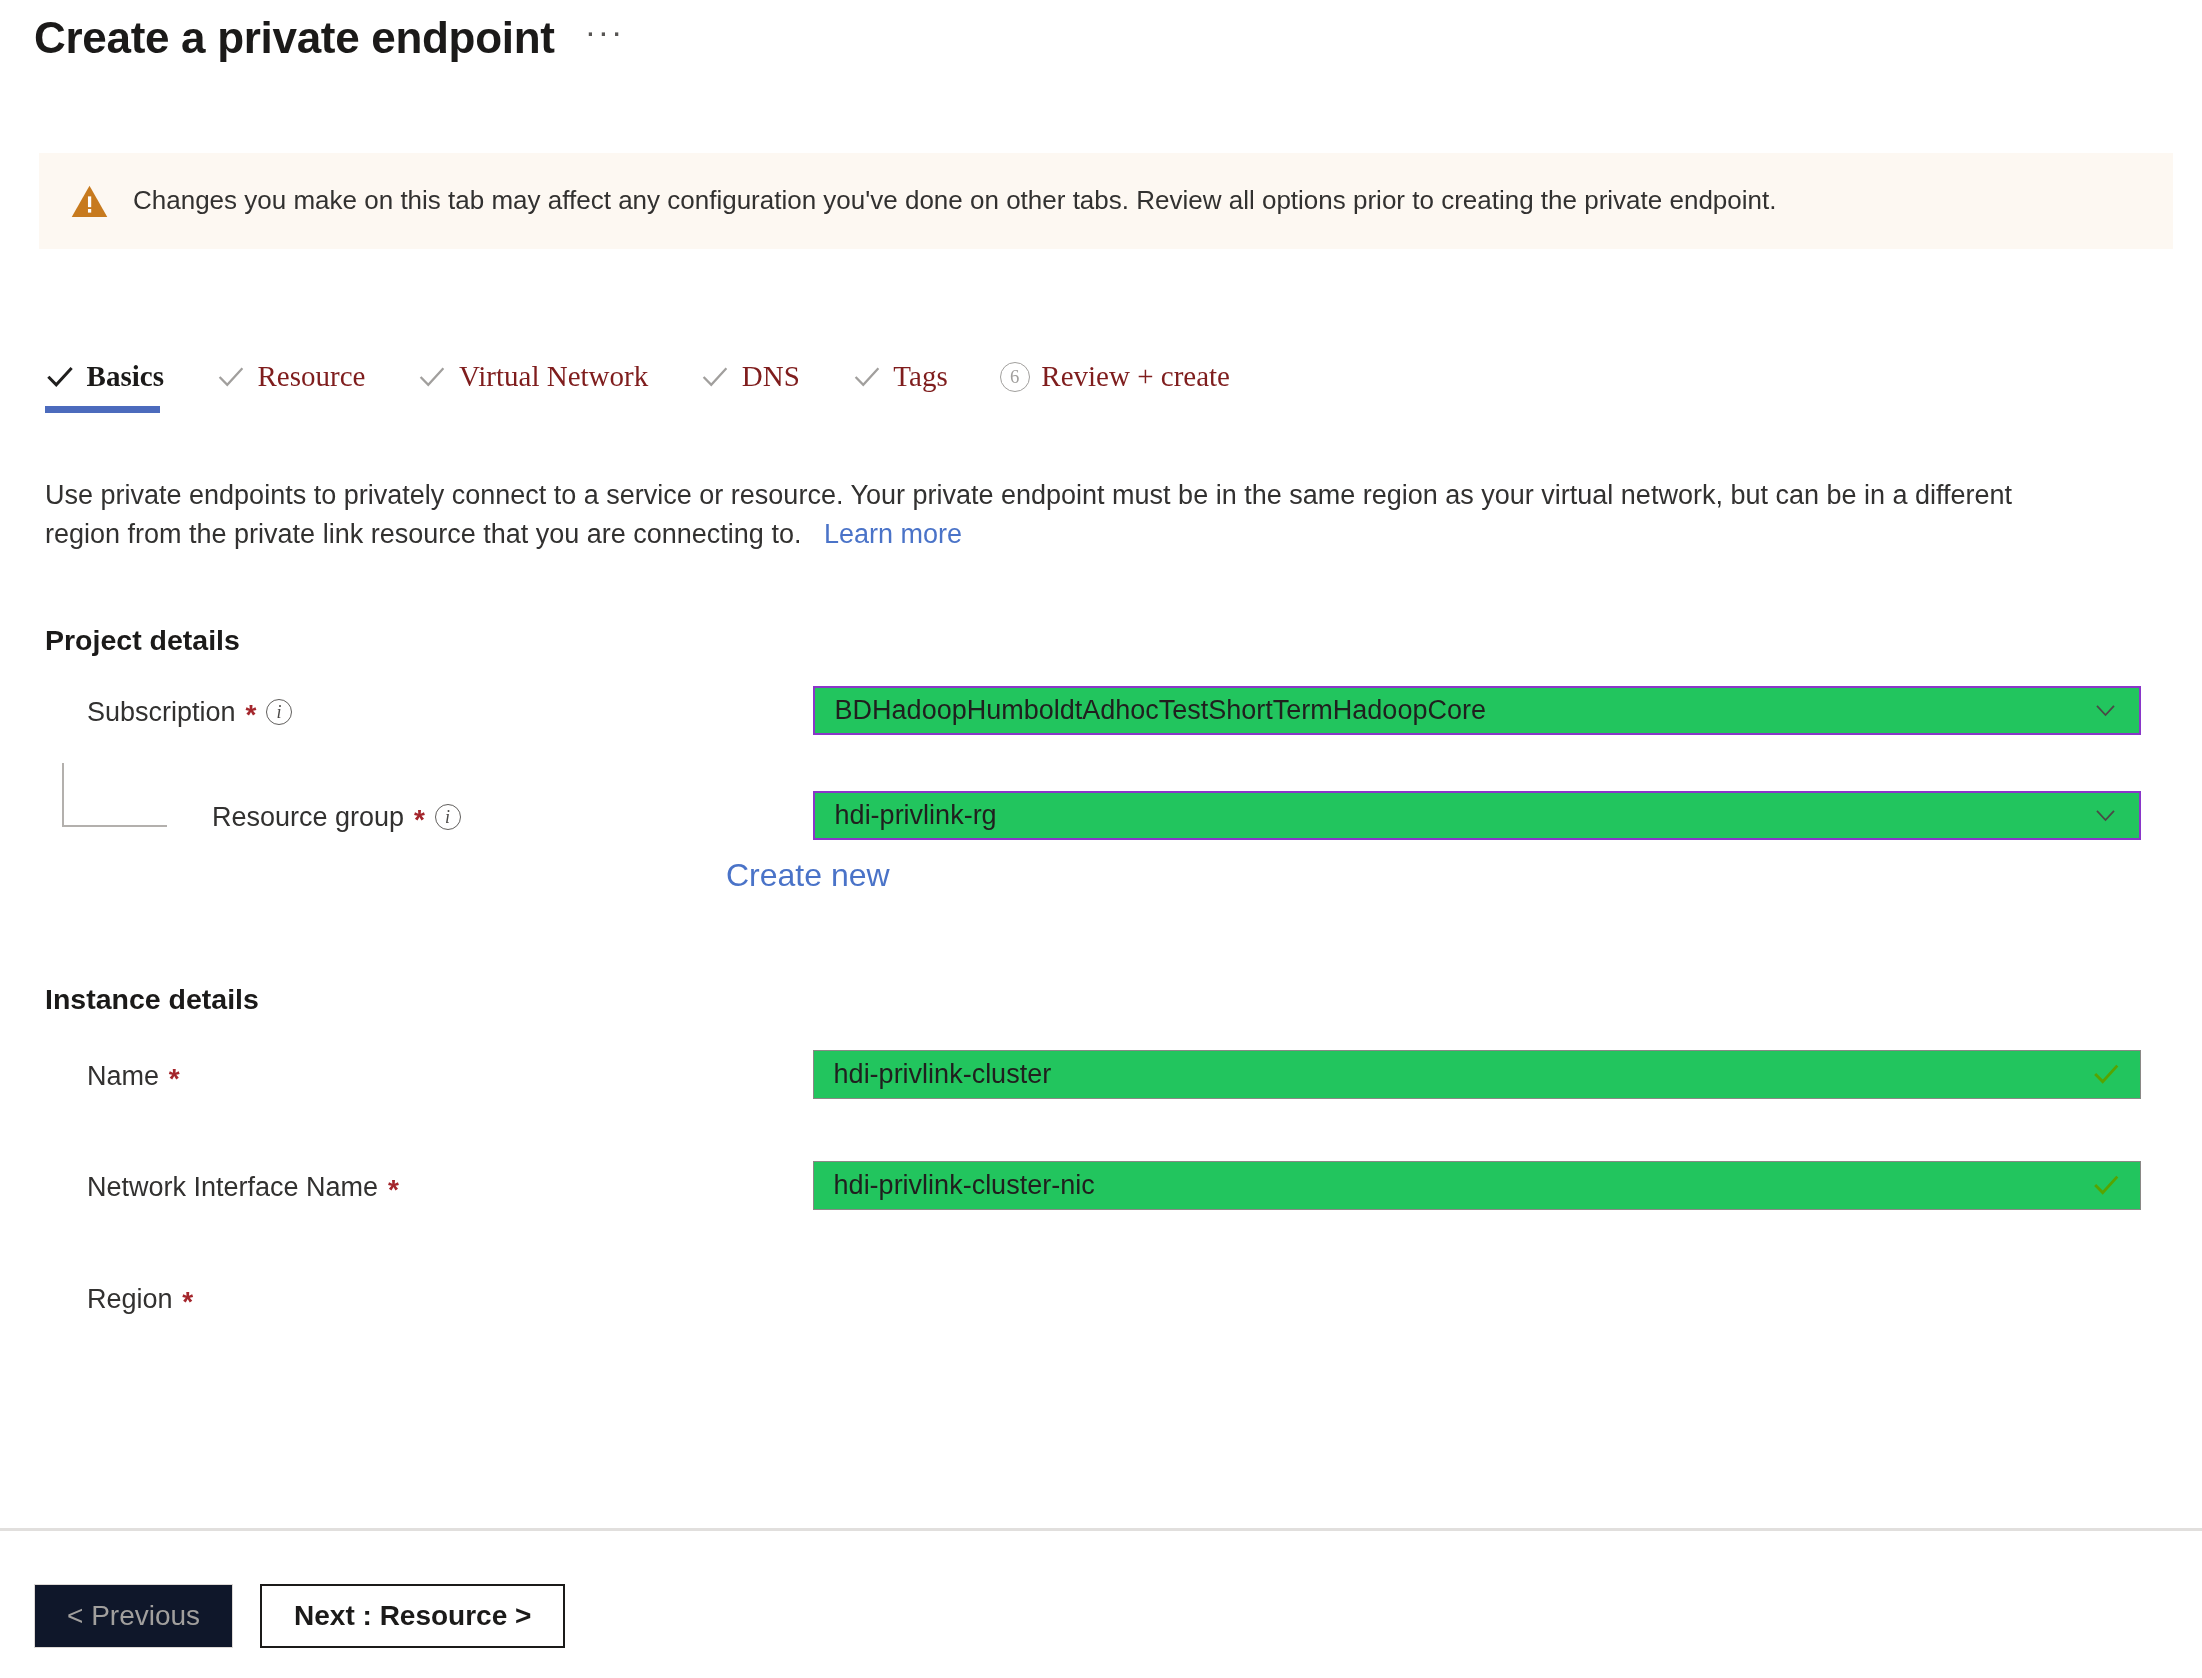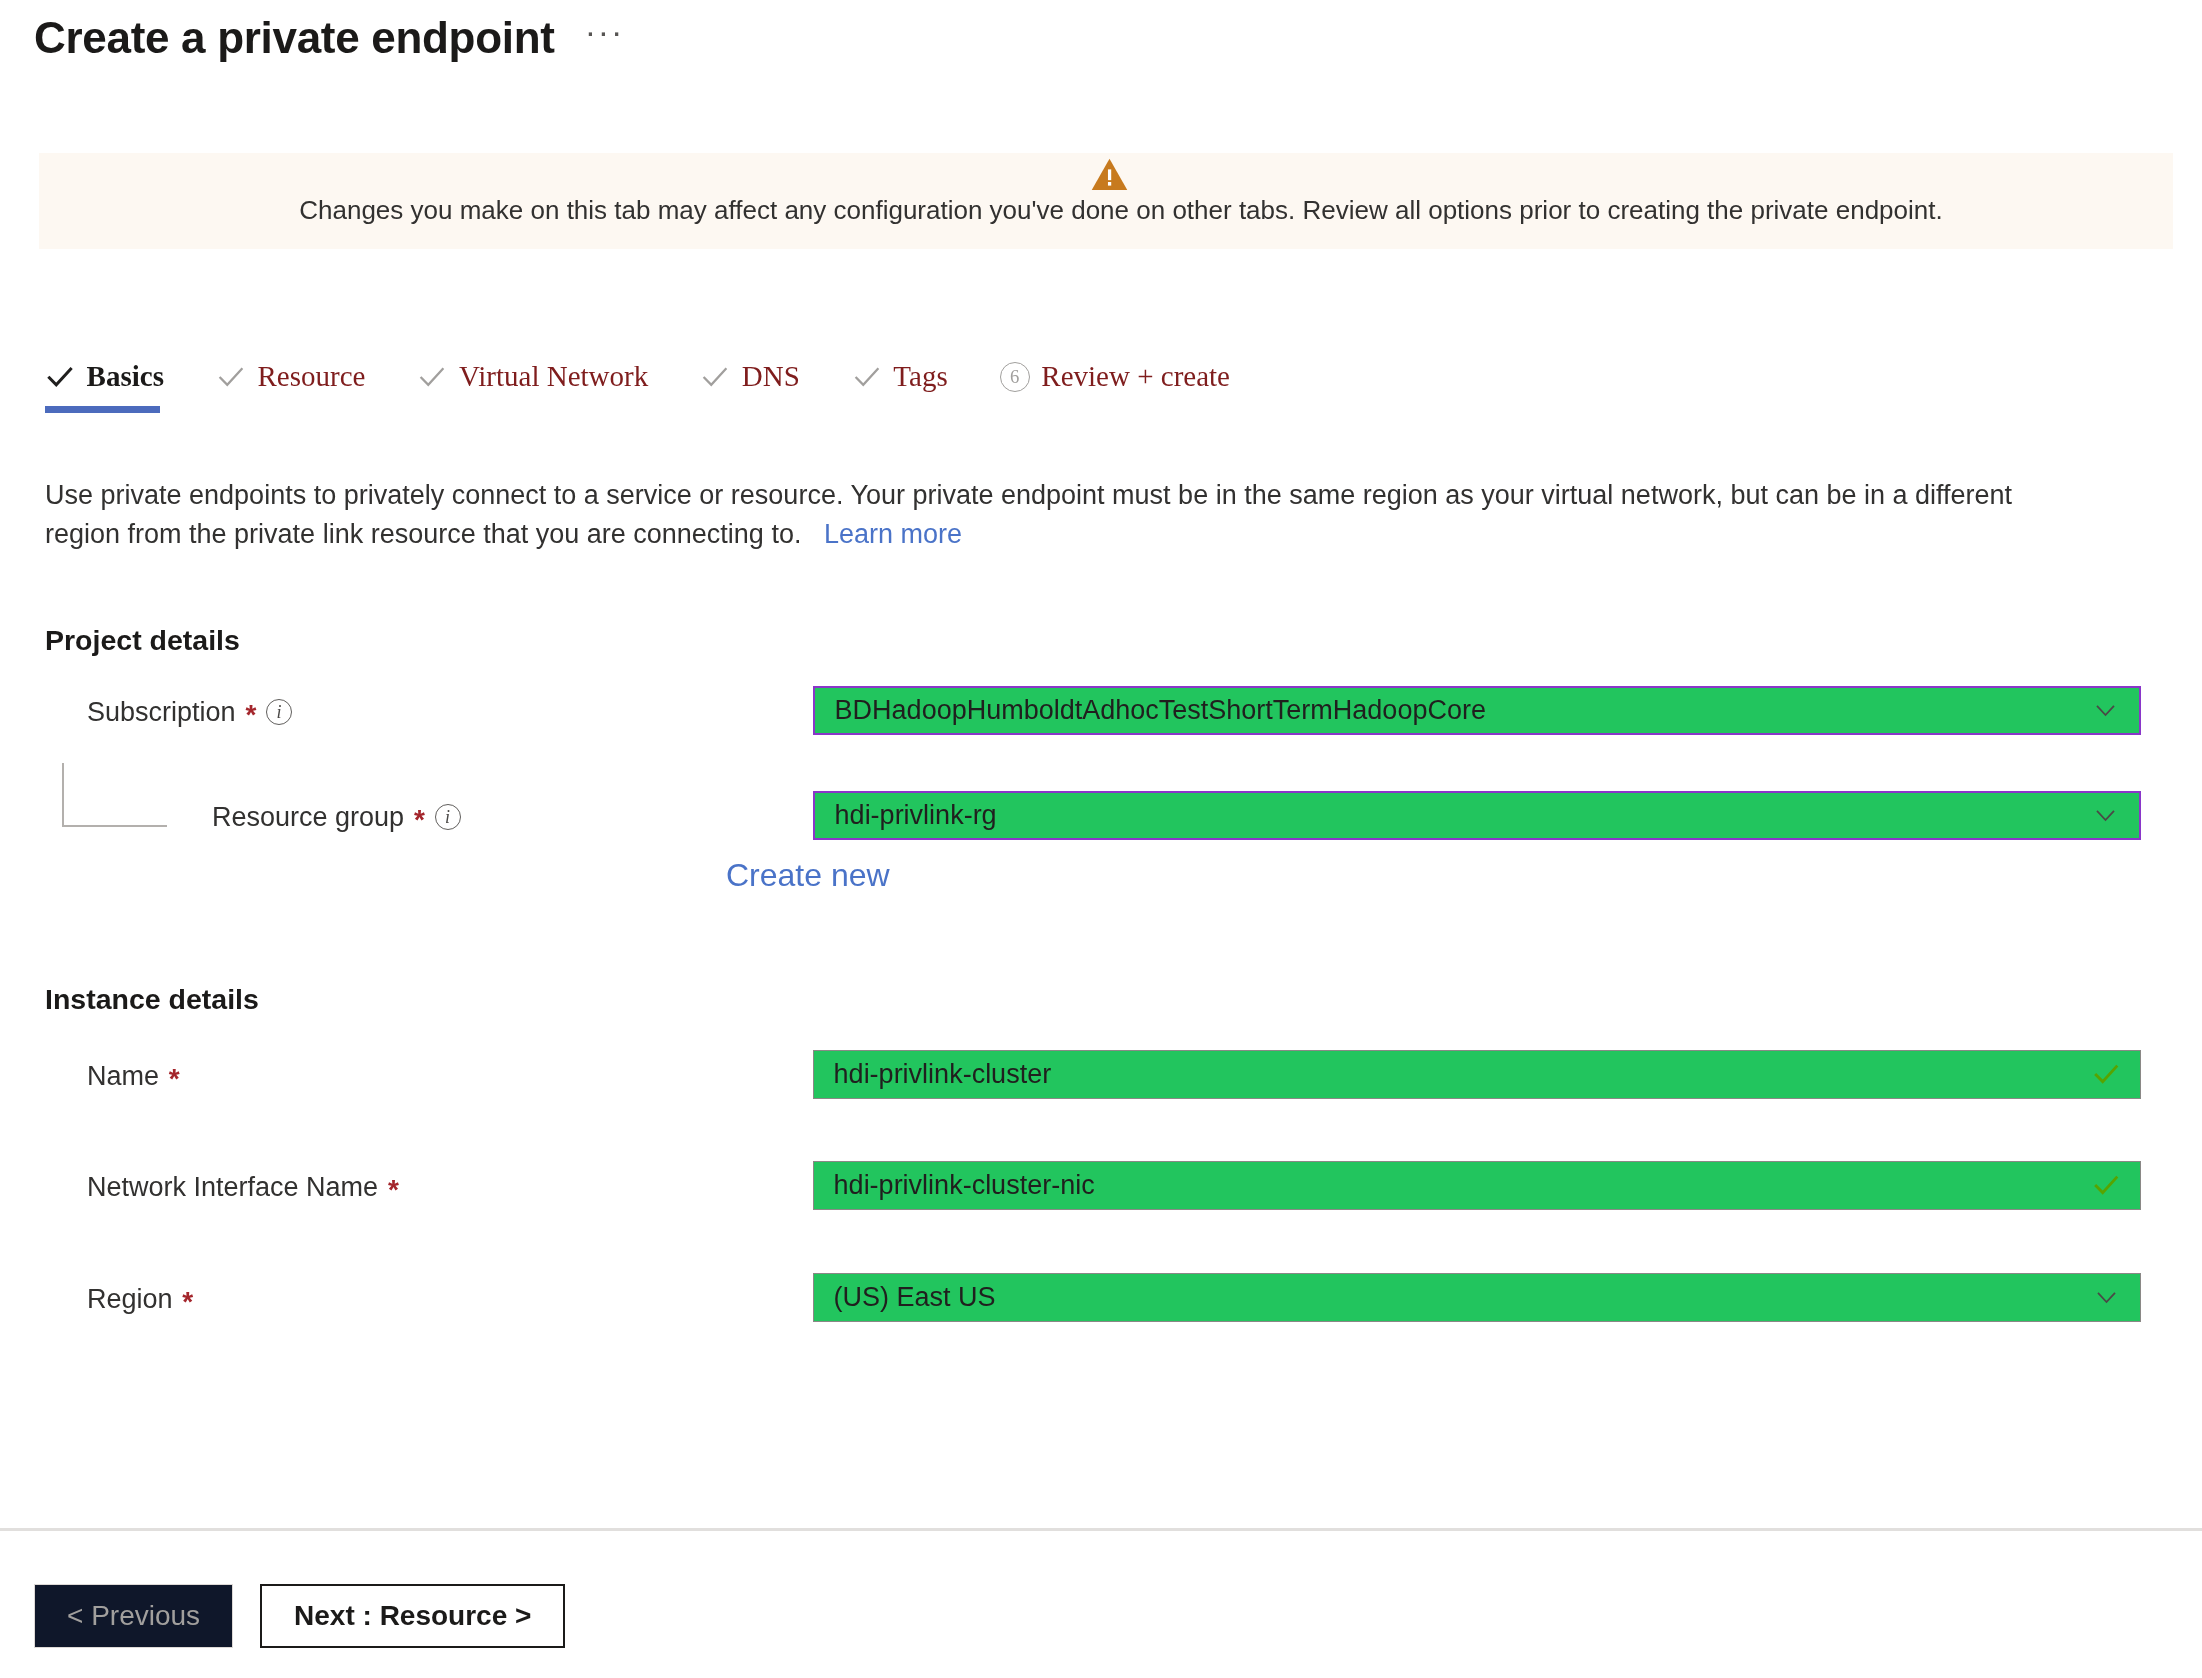--- a/index.html
+++ b/index.html
@@ -49,21 +49,20 @@
   .warn-banner {
     position: absolute;
     left: 39px;
     top: 153px;
     width: 2134px;
     height: 96px;
     background: #fdf8f2;
     display: flex;
     align-items: center;
     padding-left: 30px;
-    flex-direction: column;
   }
   .warn-icon {
     width: 41px;
     height: 41px;
     flex: 0 0 41px;
     margin-right: 23px;
     position: relative;
     top: 0.9px;
   }
   .warn-text {
@@ -425,26 +424,20 @@
         <path d="M3.5 12.6 L9 18.2 L20.5 5.6" fill="none" stroke-linecap="square"></path>
       </svg>
     </div>
   </div>
 
   <div class="form-row" style="top:1273px;">
     <div class="field-label">
       <span>Region</span>
       <span class="req">*</span>
     </div>
-    <div class="control gray">
-      <span class="value">(US) East US</span>
-      <svg class="chevron" viewBox="0 0 24 24">
-        <path d="M5 8.5 L12 16 L19 8.5" fill="none" stroke-width="1.6" stroke-linecap="square"></path>
-      </svg>
-    </div>
   </div>
 
   <div class="footer-divider"></div>
   <div class="footer">
     <div class="btn disabled">&lt; Previous</div>
     <div class="btn primary-outline">Next : Resource &gt;</div>
   </div>
 
 </div>
 

